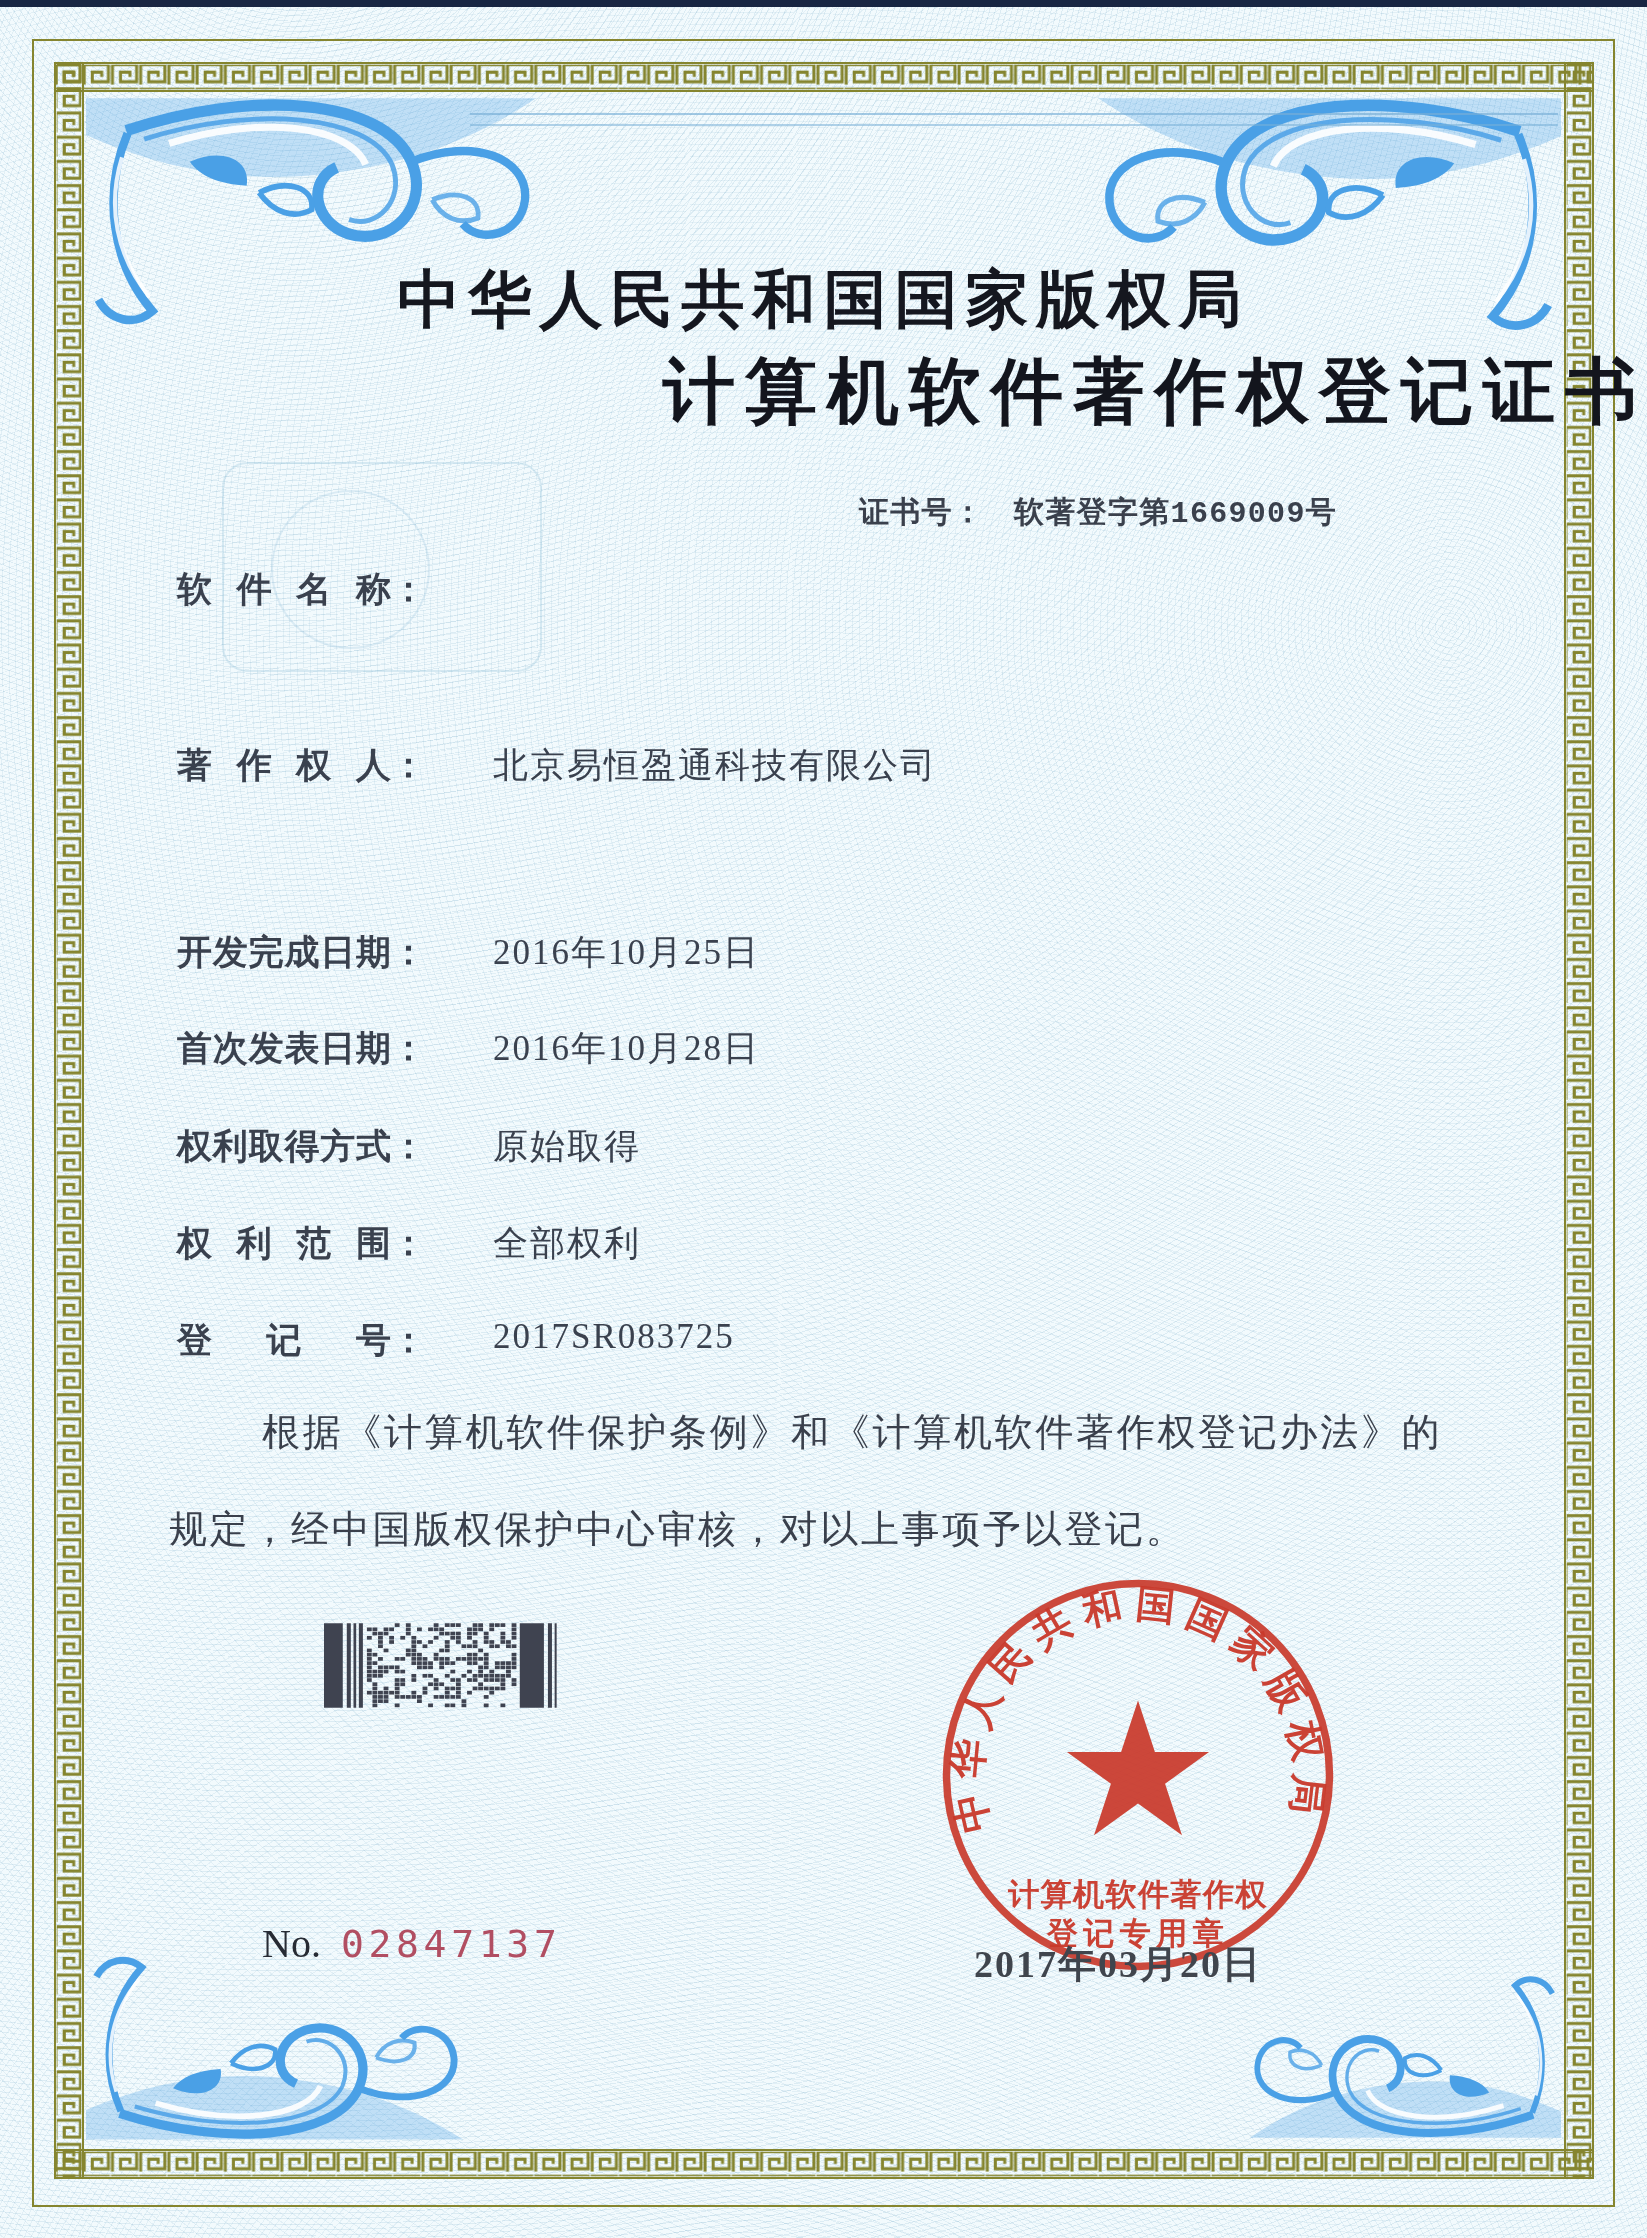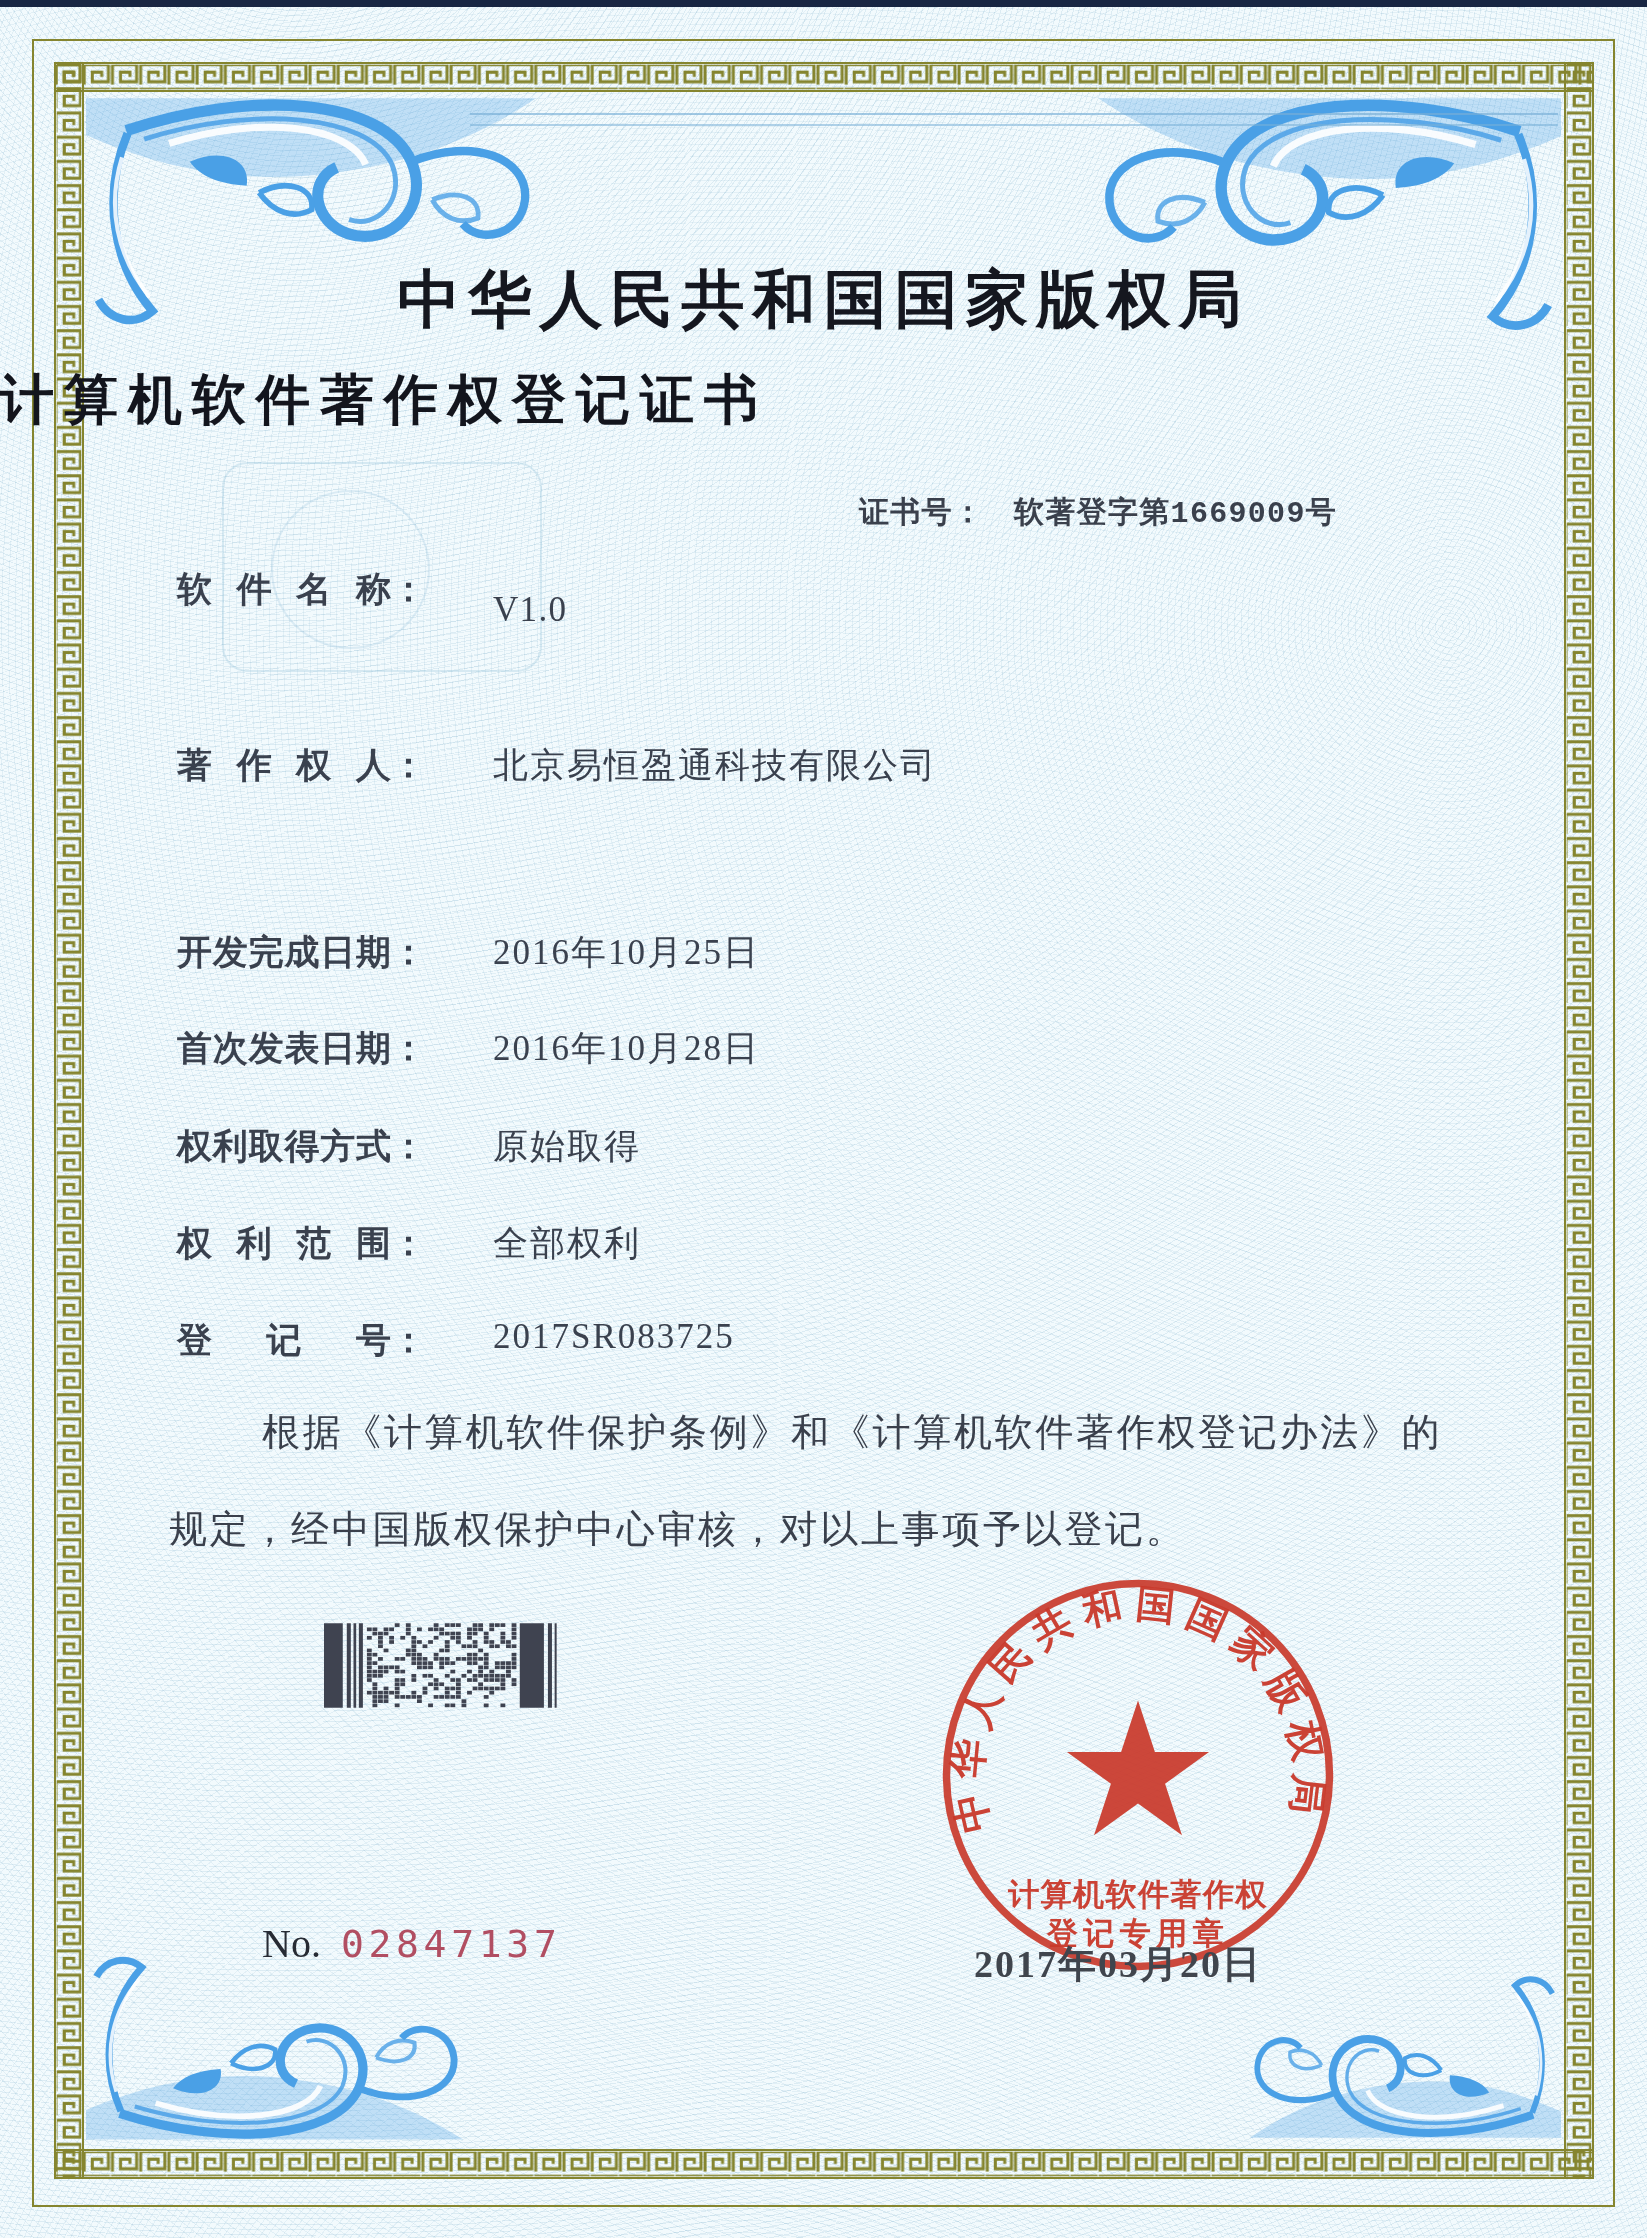--- a/index.html
+++ b/index.html
@@ -26,22 +26,22 @@
   .fl-bl{left:86px;top:1915px;width:383px;height:228px;transform:scaleY(-1);}
   .fl-br{right:86px;top:1939px;width:316px;height:202px;transform:scale(-1,-1);}
   .guill-line{position:absolute;left:470px;top:113px;width:1088px;height:9.4px;
     border-top:2px solid rgba(120,175,215,.65);border-bottom:2px solid rgba(120,175,215,.55);}
   .emboss{position:absolute;left:222px;top:462px;width:316px;height:206px;
     border:2px solid rgba(150,195,220,.30);border-radius:25.5px;}
   .emboss::after{content:"";position:absolute;left:47px;top:25.5px;width:155px;height:155px;
     border:2px solid rgba(150,195,220,.26);border-radius:50%;}
   .issuer{position:absolute;left:0;top:257px;width:100%;text-align:center;
     font-size:63px;font-weight:700;letter-spacing:8px;color:#15171f;}
-  .cert-title{position:absolute;left:0;top:364px;width:100%;text-align:left;
-    font-size:54px;font-weight:700;letter-spacing:10px;color:#13151d;}
+  .cert-title{position:absolute;left:0;top:344px;width:100%;text-align:right;
+    font-size:72px;font-weight:700;letter-spacing:10px;color:#13151d;}
   .cert-no{position:absolute;top:492px;right:310px;font-size:30px;font-weight:600;color:#3a404c;letter-spacing:1.3px;font-family:Liberation Mono, monospace;}
   .cert-no .lbl{margin-right:30px;}
   .field-row{position:absolute;left:169px;display:flex;align-items:flex-start;
     font-size:35px;color:#3a414e;}
   .flabel{display:inline-block;width:214px;text-align:justify;text-align-last:justify;font-weight:600;padding-left:8px;}
   .fcolon{font-weight:600;}
   .fvalue{margin-left:67px;font-weight:500;letter-spacing:2px;}
   .fvalue .l2{margin-top:24px;letter-spacing:1.3px;}
   .statement{position:absolute;left:169px;width:1330px;font-size:38px;letter-spacing:2.7px;color:#3a404c;}
   .st1{top:1407px;text-indent:93px;}
@@ -123,21 +123,20 @@
   <div class="cert-title">计算机软件著作权登记证书</div>
 
   <div class="cert-no">
     <span class="lbl">证书号：</span><span>软著登字第1669009号</span>
   </div>
 
   <div class="field-row" style="top:566px">
     <span class="flabel">软件名称</span>
       <span class="fcolon">：</span>
     <div class="fvalue">
-      <div class="l2">V1.0</div>
     </div>
   </div>
   <div class="field-row" style="top:742px">
     <span class="flabel">著作权人</span>
       <span class="fcolon">：</span>
     <div class="fvalue">
       <div>北京易恒盈通科技有限公司</div>
     </div>
   </div>
   <div class="field-row" style="top:929px">

